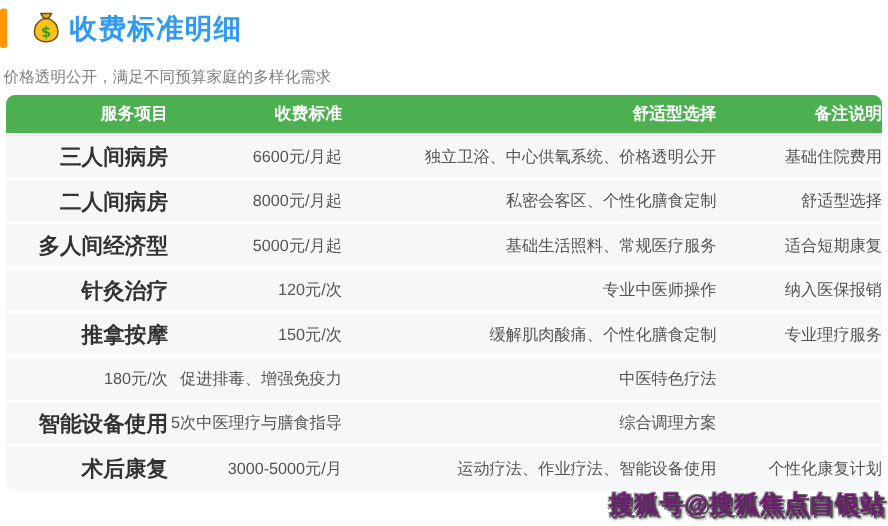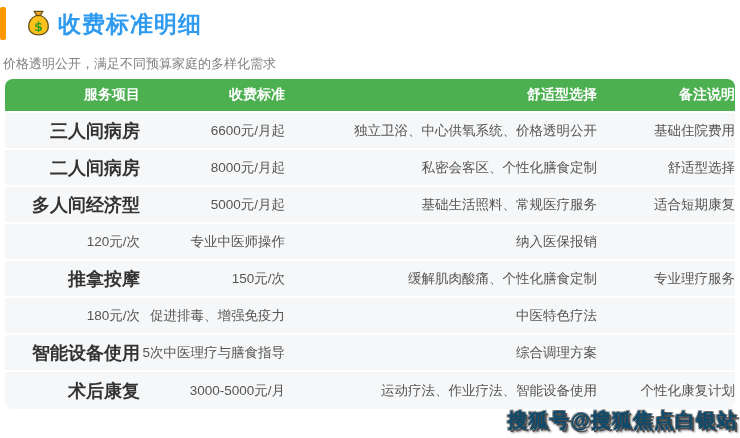--- a/index.html
+++ b/index.html
@@ -44,21 +44,21 @@
     background:#f6f7f8;height:37px;
     border-bottom:2px solid #ffffff;
     font-size:13.5px;color:#555555;
   }
   .t-body-row:last-child{border-bottom:none;}
   .cell-service{font-weight:bold;color:#333333;font-size:18px;}
   .cell{white-space:nowrap;overflow:hidden;}
   
   .watermark{
     position:absolute;right:2px;bottom:4px;white-space:nowrap;
-    font-size:20px;font-weight:bold;color:#0c4a6e;letter-spacing:1px;
+    font-size:20px;font-weight:bold;color:#701a75;letter-spacing:1px;
     text-shadow:2px 2px 0 rgba(70,70,70,.9),
                -1px -1px 0 rgba(70,70,70,.55),
                 1px -1px 0 rgba(70,70,70,.55),
                -1px  1px 0 rgba(70,70,70,.55),
                 3px 3px 2px rgba(40,40,40,.55);
   }
 </style>
 </head>
 <body>
 
@@ -97,20 +97,21 @@
   </div>
 
   <div class="t-row t-body-row">
     <div class="cell cell-service">多人间经济型</div>
     <div class="cell">5000元/月起</div>
     <div class="cell">基础生活照料、常规医疗服务</div>
     <div class="cell">适合短期康复</div>
   </div>
 
   <div class="t-row t-body-row">
+    <div class="cell cell-service">针灸治疗</div>
     <div class="cell">120元/次</div>
     <div class="cell">专业中医师操作</div>
     <div class="cell">纳入医保报销</div>
   </div>
 
   <div class="t-row t-body-row">
     <div class="cell cell-service">推拿按摩</div>
     <div class="cell">150元/次</div>
     <div class="cell">缓解肌肉酸痛、个性化膳食定制</div>
     <div class="cell">专业理疗服务</div>

